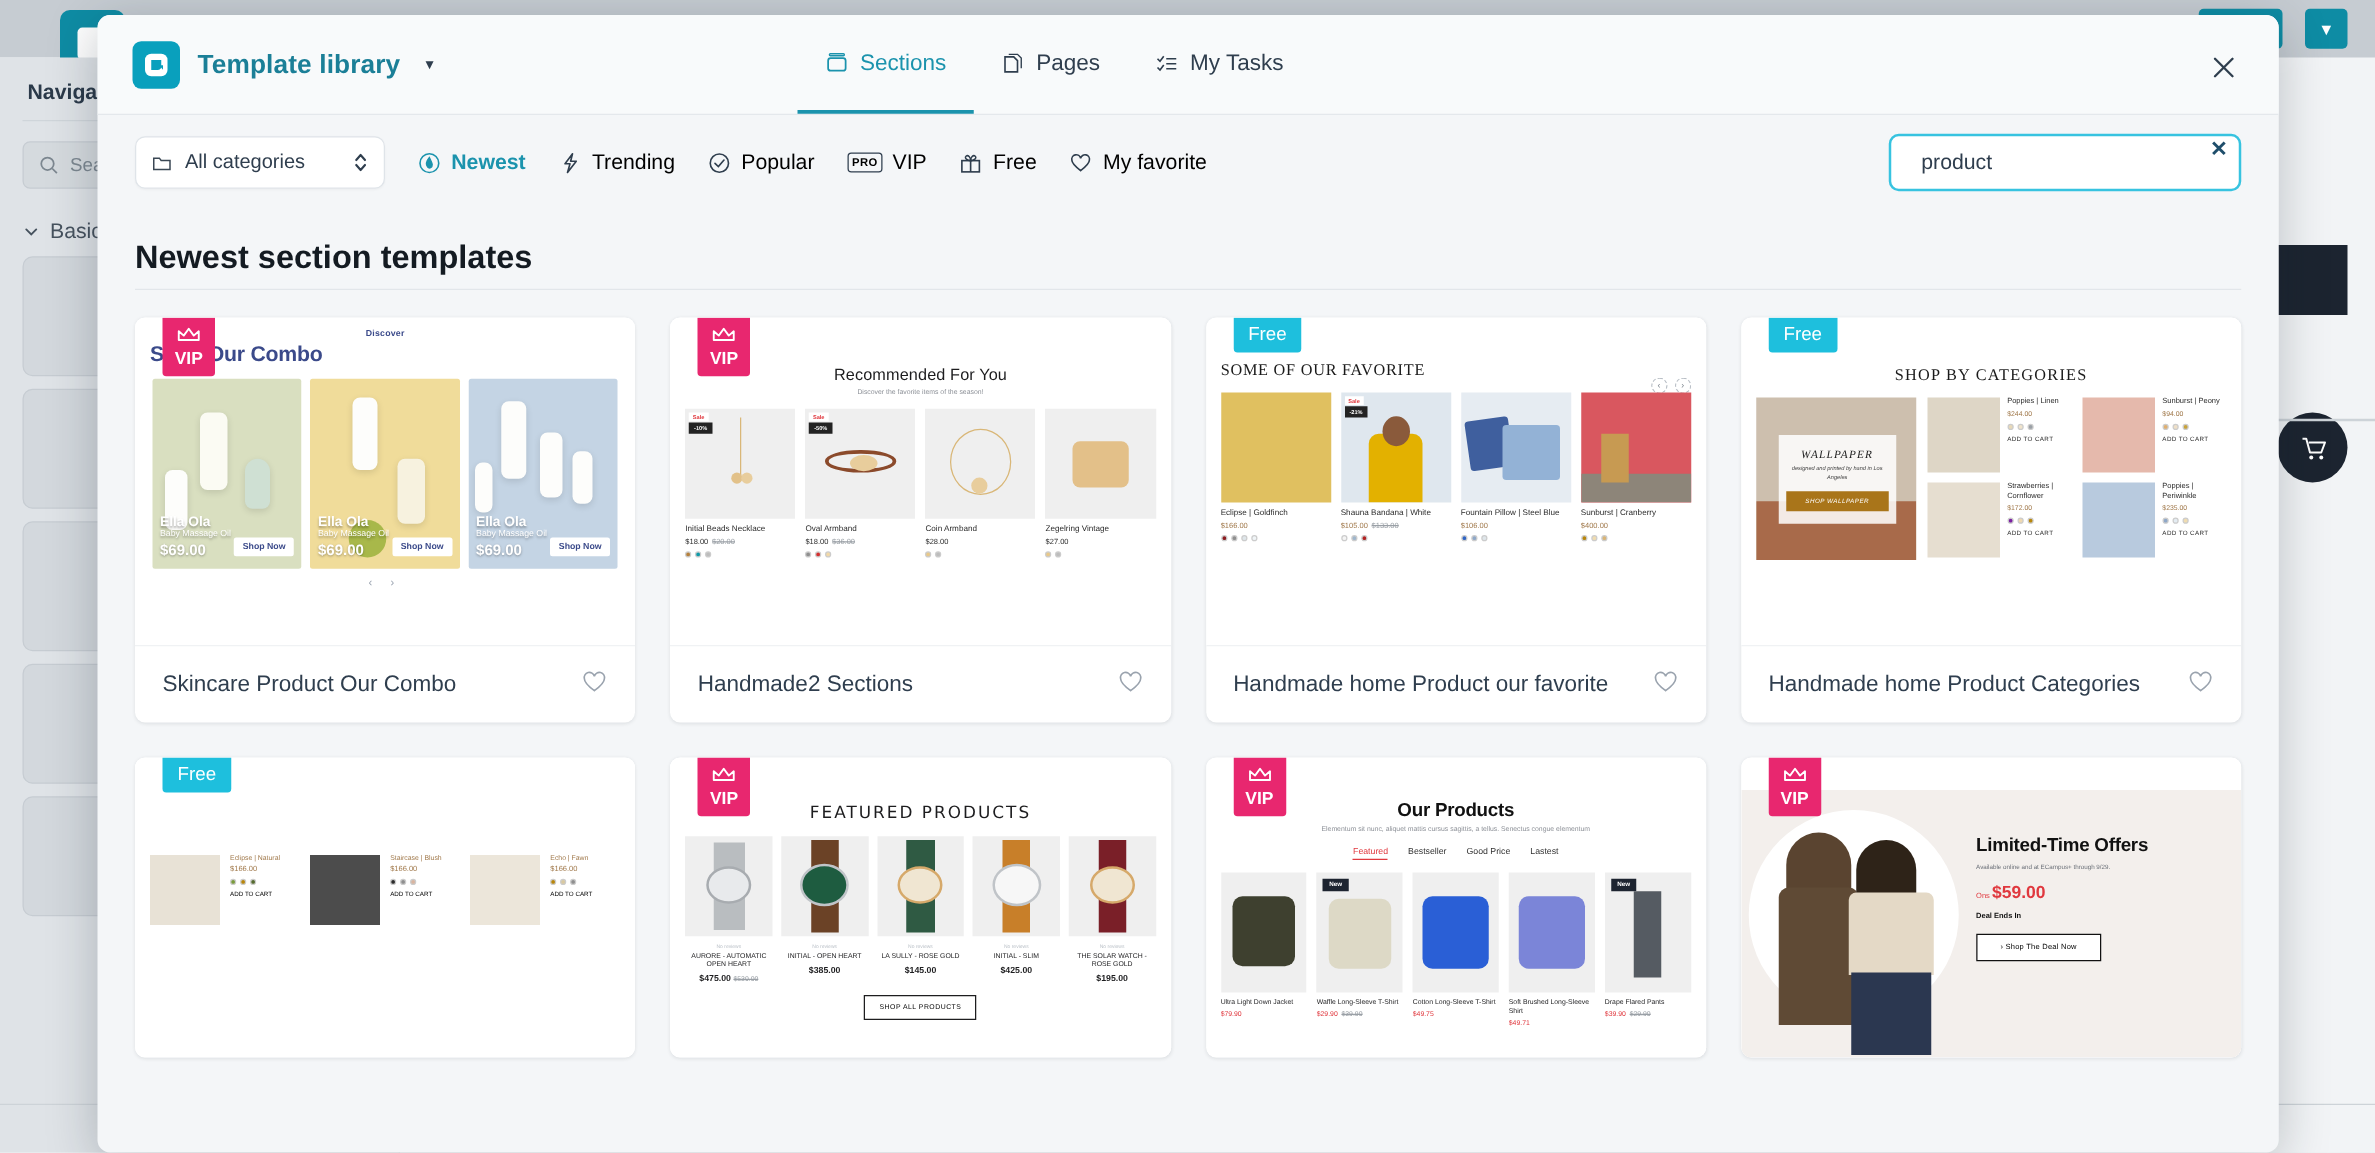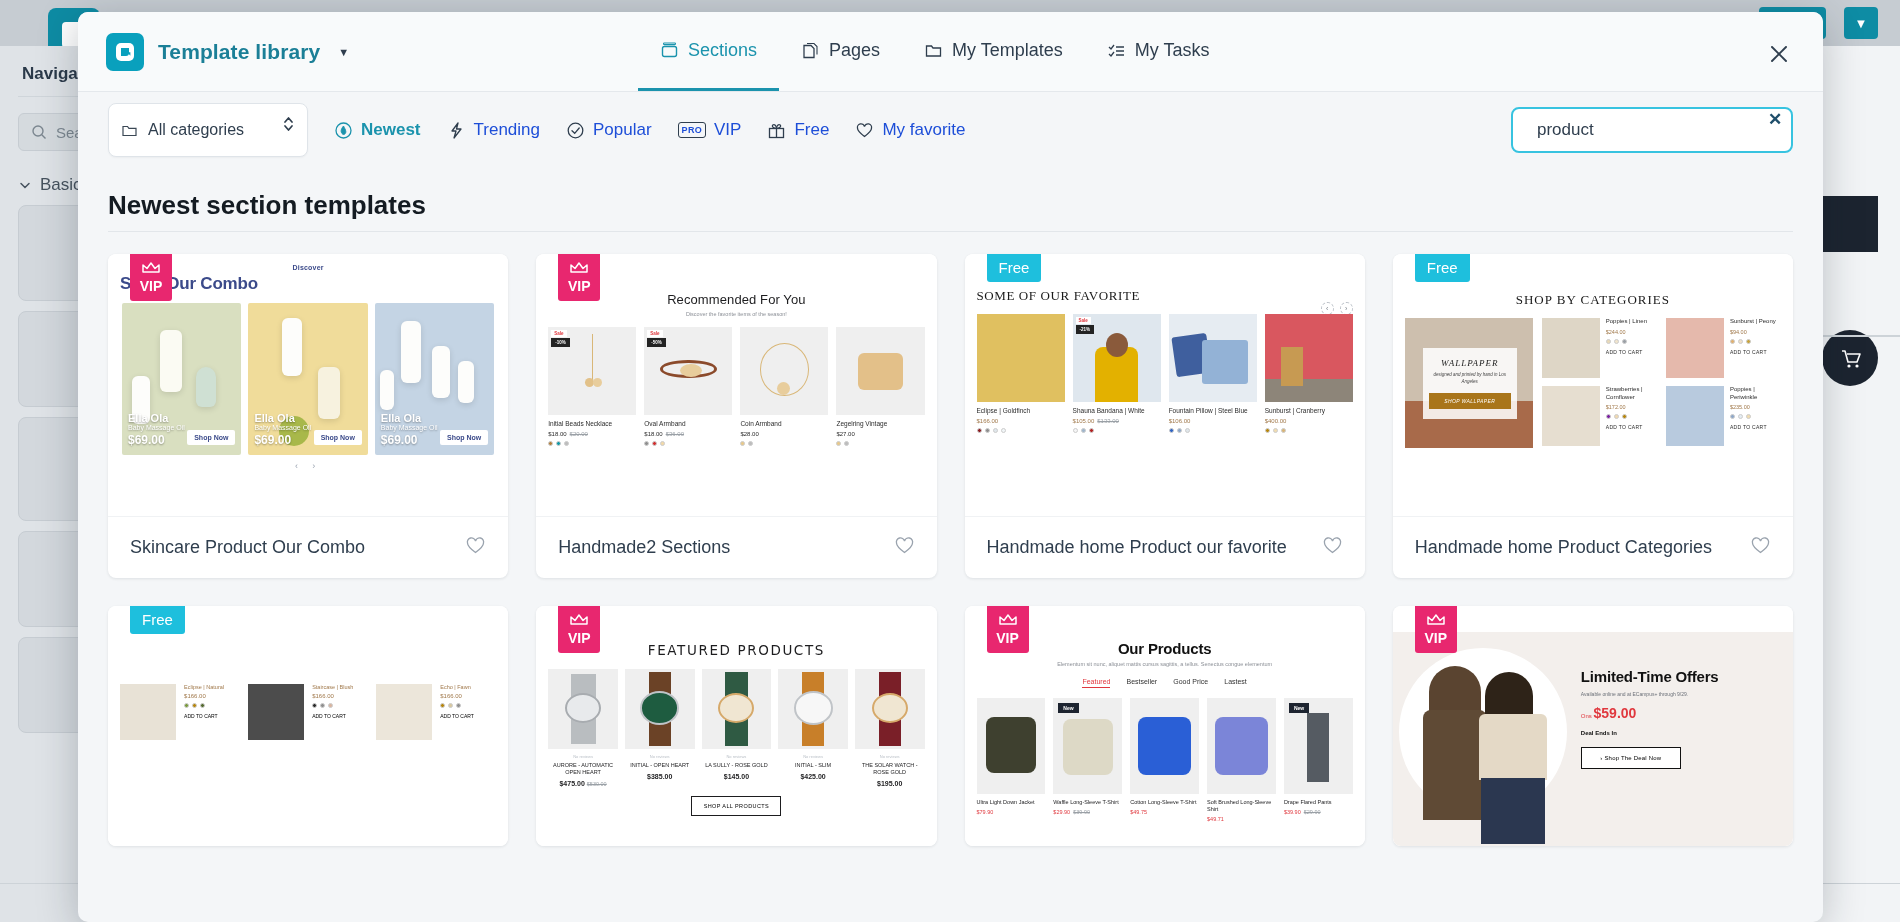--- a/index.html
+++ b/index.html
@@ -117,30 +117,30 @@
     width: 28px; height: 28px; cursor: pointer;
     display:flex; align-items:center; justify-content:center;
   }
 
   
   #filter-row {
     height: 76px; display: flex; align-items: center;
     padding: 0 30px; position: relative;
   }
   #category-select {
-    width: 200px; height: 54px; background: #fff;
+    width: 200px; height: 42px; background: #fff;
     border: 1px solid #dfe4e9; border-radius: 8px;
     display: flex; align-items: center; gap: 10px; padding: 0 12px;
     font-size: 16px; color: #2f3e4e; box-shadow: 0 1px 2px rgba(0,0,0,.04);
     position: relative; cursor: pointer;
   }
   #category-select .stepper { position:absolute; right: 12px; top: 10px; }
   .pill {
     display: flex; align-items: center; gap: 8px;
-    font-size: 17px; color: #1d4ed8; margin-left: 26px; cursor: pointer;
+    font-size: 17px; color: #000000; margin-left: 26px; cursor: pointer;
   }
   .pill.active { color: #1b93ad; font-weight: 600; }
   .pill svg { stroke: #2f3e4e; }
   .pill.active svg { stroke: #1b93ad; }
   .pro-badge {
     border: 1.6px solid #2f3e4e; border-radius: 3px; font-size: 9px;
     font-weight: 700; padding: 2px 3px; letter-spacing: .3px;
   }
   #search-box {
     position: absolute; right: 30px; top: 15px;
@@ -396,26 +396,20 @@
       </div>
       <div class="tab">
         <svg width="19" height="19" viewBox="0 0 19 19" fill="none">
           <path d="M3 4.5 h7 l3 3 v9 h-10 z" stroke="#2f3e4e" stroke-width="1.3" fill="none"></path>
           <path d="M6 2.5 h7 l3 3 v8" stroke="#2f3e4e" stroke-width="1.1" fill="none"></path>
         </svg>
         <span>Pages</span>
       </div>
       <div class="tab">
         <svg width="19" height="19" viewBox="0 0 19 19" fill="none">
-          <path d="M2.5 5 h5 l1.5 2 h7.5 v8 h-14 z" stroke="#2f3e4e" stroke-width="1.3" fill="none"></path>
-        </svg>
-        <span>My Templates</span>
-      </div>
-      <div class="tab">
-        <svg width="19" height="19" viewBox="0 0 19 19" fill="none">
           <path d="M2 6 l2 2 l3 -4" stroke="#2f3e4e" stroke-width="1.3" fill="none"></path>
           <path d="M2 13 l2 2 l3 -4" stroke="#2f3e4e" stroke-width="1.3" fill="none"></path>
           <line x1="9" y1="6" x2="17" y2="6" stroke="#2f3e4e" stroke-width="1.3"></line>
           <line x1="9" y1="10" x2="17" y2="10" stroke="#2f3e4e" stroke-width="1.3"></line>
           <line x1="9" y1="14" x2="17" y2="14" stroke="#2f3e4e" stroke-width="1.3"></line>
         </svg>
         <span>My Tasks</span>
       </div>
     </div>
 

